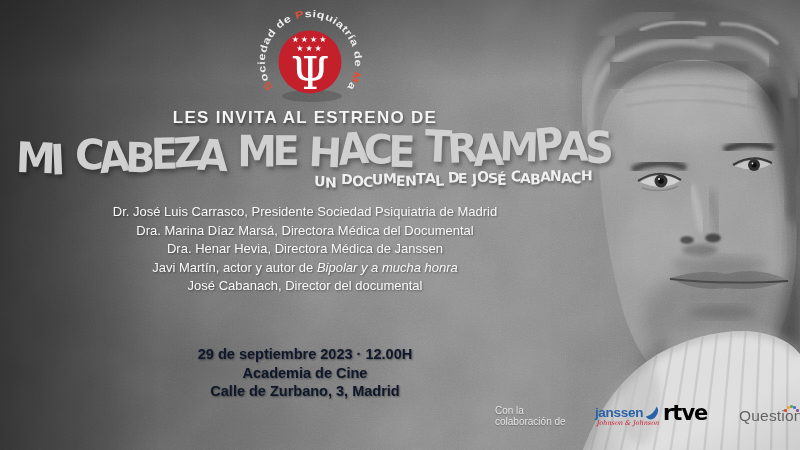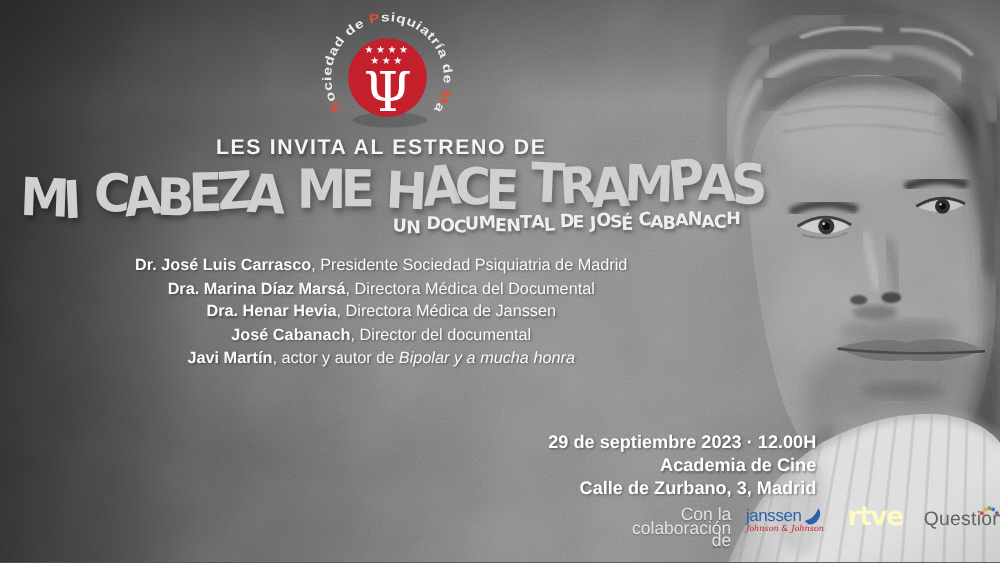--- a/index.html
+++ b/index.html
@@ -33,38 +33,38 @@
   .subtitle{position:absolute;left:300px;top:171px;width:292px;text-align:right;
             font-family:"DejaVu Sans",sans-serif;font-weight:bold;font-size:14px;
             color:#efefef;transform:rotate(-1deg);text-shadow:1px 2px 3px rgba(0,0,0,.4);
             white-space:nowrap;}
   .subtitle .jl{margin:0 -0.4px;}
   .jl{display:inline-block;}
 
   .debate{position:absolute;left:0;top:203px;width:610px;text-align:center;
           color:#fafafa;font-size:13px;line-height:18.6px;
           text-shadow:1px 1px 2px rgba(0,0,0,.4);}
-  .p-name{font-weight:bold;}
+  .p-name{font-weight:normal;}
   .p-italic{font-style:italic;}
 
-  .when{position:absolute;left:0;top:345px;width:610px;text-align:right;
-        color:#ffffff;font-weight:bold;font-size:14.5px;line-height:18.5px;
-        text-shadow:1px 1px 2px rgba(0,0,0,.4);padding-left:43px;}
+  .when{position:absolute;left:0;top:345px;width:610px;text-align:center;
+        color:#0f172a;font-weight:bold;font-size:14.5px;line-height:18.5px;
+        text-shadow:1px 1px 2px rgba(0,0,0,.4);}
 
   .note{position:absolute;left:0;top:412px;width:610px;text-align:center;
         color:#f3f3f3;font-size:14.5px;text-shadow:1px 1px 2px rgba(0,0,0,.4);}
 
-  .collab-label{position:absolute;left:495px;top:406px;width:90px;text-align:right;
-                color:#e4e4e4;font-size:14px;line-height:10.5px;text-shadow:0 1px 1px rgba(0,0,0,.3);}
+  .collab-label{position:absolute;left:495px;top:406px;width:90px;
+                color:#e4e4e4;font-size:10px;line-height:10.5px;text-shadow:0 1px 1px rgba(0,0,0,.3);}
   .janssen{position:absolute;left:592px;top:404px;width:72px;text-align:center;}
   .j-row{display:flex;align-items:center;justify-content:center;gap:1px;}
-  .j-text{color:#2a62a8;font-weight:normal;font-size:13.5px;letter-spacing:-.3px;}
+  .j-text{color:#2a62a8;font-weight:bold;font-size:13.5px;letter-spacing:-.3px;}
   .j-sub{color:#cc2030;font-size:6.5px;font-style:italic;font-family:"DejaVu Serif",serif;margin-top:-2px;}
-  .rtve{position:absolute;left:663px;top:401px;color:#fef9c3;font-family:"DejaVu Sans",sans-serif;
-        font-weight:bold;font-size:21px;letter-spacing:-1px;margin-left:15px;}
+  .rtve{position:absolute;left:663px;top:401px;color:#000000;font-family:"DejaVu Sans",sans-serif;
+        font-weight:bold;font-size:21px;letter-spacing:-1px;}
   .question{position:absolute;left:710px;top:407px;color:#636363;font-size:15.5px;
             letter-spacing:.2px;font-weight:500;margin-left:29px;}
   .q-dots{position:absolute;left:45px;top:-1px;width:14px;height:6px;}
   .q-dots i{position:absolute;width:2.6px;height:2.6px;border-radius:50%;display:block;}
 </style>
 </head>
 <body>
 
 <div class="stage">
 
@@ -214,22 +214,22 @@
     <div class="invite">LES INVITA AL ESTRENO DE</div>
 
     <div class="title"><span class="jl" style="transform: rotate(3.53418deg) translateY(0px) scaleY(1);">M</span><span class="jl" style="transform: rotate(-1.27487deg) translateY(2.39248px) scaleY(0.997081);">I</span><span> </span><span class="jl" style="transform: rotate(3.69383deg) translateY(-2.33257px) scaleY(0.991284);">C</span><span class="jl" style="transform: rotate(-4.11993deg) translateY(0.747699px) scaleY(1.01158);">A</span><span class="jl" style="transform: rotate(2.65277deg) translateY(2.21425px) scaleY(0.985605);">B</span><span class="jl" style="transform: rotate(0.0334454deg) translateY(-1.09809px) scaleY(1.01717);">E</span><span class="jl" style="transform: rotate(-2.70429deg) translateY(-2.04049px) scaleY(0.980122);">Z</span><span class="jl" style="transform: rotate(4.13241deg) translateY(1.42098px) scaleY(1.02252);">A</span><span> </span><span class="jl" style="transform: rotate(1.50805deg) translateY(-1.70828px) scaleY(1.02757);">M</span><span class="jl" style="transform: rotate(1.33845deg) translateY(-1.54531px) scaleY(0.970041);">E</span><span> </span><span class="jl" style="transform: rotate(4.16081deg) translateY(1.23629px) scaleY(0.965579);">H</span><span class="jl" style="transform: rotate(-2.83969deg) translateY(-2.14845px) scaleY(1.03648);">A</span><span class="jl" style="transform: rotate(0.213638deg) translateY(-0.896315px) scaleY(0.961587);">C</span><span class="jl" style="transform: rotate(2.51059deg) translateY(2.29028px) scaleY(1.04022);">E</span><span> </span><span class="jl" style="transform: rotate(3.77621deg) translateY(-2.37477px) scaleY(1.0434);">T</span><span class="jl" style="transform: rotate(-1.73599deg) translateY(-0.158109px) scaleY(0.955221);">R</span><span class="jl" style="transform: rotate(-1.10197deg) translateY(2.39979px) scaleY(1.046);">A</span><span class="jl" style="transform: rotate(3.43354deg) translateY(-0.221638px) scaleY(0.952933);">M</span><span class="jl" style="transform: rotate(-4.18727deg) translateY(-2.36472px) scaleY(1.04797);">P</span><span class="jl" style="transform: rotate(3.01679deg) translateY(0.595835px) scaleY(0.951288);">A</span><span class="jl" style="transform: rotate(-0.459982deg) translateY(2.27043px) scaleY(1.04929);">S</span></div>
 
     <div class="subtitle"><span class="jl" style="transform: rotate(2.47392deg) translateY(0px) scaleY(1);">U</span><span class="jl" style="transform: rotate(-0.892412deg) translateY(1.67473px) scaleY(0.997081);">N</span><span> </span><span class="jl" style="transform: rotate(2.58568deg) translateY(-1.6328px) scaleY(0.991284);">D</span><span class="jl" style="transform: rotate(-2.88395deg) translateY(0.523389px) scaleY(1.01158);">O</span><span class="jl" style="transform: rotate(1.85694deg) translateY(1.54998px) scaleY(0.985605);">C</span><span class="jl" style="transform: rotate(0.0234118deg) translateY(-0.76866px) scaleY(1.01717);">U</span><span class="jl" style="transform: rotate(-1.893deg) translateY(-1.42834px) scaleY(0.980122);">M</span><span class="jl" style="transform: rotate(2.89269deg) translateY(0.994684px) scaleY(1.02252);">E</span><span class="jl" style="transform: rotate(-2.56307deg) translateY(1.27094px) scaleY(0.974911);">N</span><span class="jl" style="transform: rotate(1.05563deg) translateY(-1.1958px) scaleY(1.02757);">T</span><span class="jl" style="transform: rotate(0.936912deg) translateY(-1.08171px) scaleY(0.970041);">A</span><span class="jl" style="transform: rotate(-2.49891deg) translateY(1.36697px) scaleY(1.03224);">L</span><span> </span><span class="jl" style="transform: rotate(-1.98779deg) translateY(-1.50391px) scaleY(1.03648);">D</span><span class="jl" style="transform: rotate(0.149547deg) translateY(-0.627421px) scaleY(0.961587);">E</span><span> </span><span class="jl" style="transform: rotate(-2.85678deg) translateY(0.373728px) scaleY(0.958119);">J</span><span class="jl" style="transform: rotate(2.64335deg) translateY(-1.66234px) scaleY(1.0434);">O</span><span class="jl" style="transform: rotate(-1.2152deg) translateY(-0.110676px) scaleY(0.955221);">S</span><span class="jl" style="transform: rotate(-0.771382deg) translateY(1.67985px) scaleY(1.046);">É</span><span> </span><span class="jl" style="transform: rotate(-2.93109deg) translateY(-1.6553px) scaleY(1.04797);">C</span><span class="jl" style="transform: rotate(2.11175deg) translateY(0.417084px) scaleY(0.951288);">A</span><span class="jl" style="transform: rotate(-0.321987deg) translateY(1.5893px) scaleY(1.04929);">B</span><span class="jl" style="transform: rotate(-1.61574deg) translateY(-0.668578px) scaleY(0.950306);">A</span><span class="jl" style="transform: rotate(2.81098deg) translateY(-1.4835px) scaleY(1.04993);">N</span><span class="jl" style="transform: rotate(-2.71447deg) translateY(0.90333px) scaleY(0.950001);">A</span><span class="jl" style="transform: rotate(1.37055deg) translateY(1.34056px) scaleY(1.0499);">C</span><span class="jl" style="transform: rotate(0.603181deg) translateY(-1.11546px) scaleY(0.950378);">H</span></div>
 
     <div class="debate">
       <div><span class="p-name">Dr. José Luis Carrasco</span><span class="p-role">, Presidente Sociedad Psiquiatria de Madrid</span></div>
       <div><span class="p-name">Dra. Marina Díaz Marsá</span><span class="p-role">, Directora Médica del Documental</span></div>
       <div><span class="p-name">Dra. Henar Hevia</span><span class="p-role">, Directora Médica de Janssen</span></div>
+      <div><span class="p-name">Javi Martín</span><span class="p-role">, actor y autor de </span><span class="p-italic">Bipolar y a mucha honra</span></div>
       <div><span class="p-name">José Cabanach</span><span class="p-role">, Director del documental</span></div>
-      <div><span class="p-name">Javi Martín</span><span class="p-role">, actor y autor de </span><span class="p-italic">Bipolar y a mucha honra</span></div>
     </div>
 
     <div class="when">
       <div>29 de septiembre 2023 · 12.00H</div>
       <div>Academia de Cine</div>
       <div>Calle de Zurbano, 3, Madrid</div>
     </div>
 
 
     <div class="collab-label">

